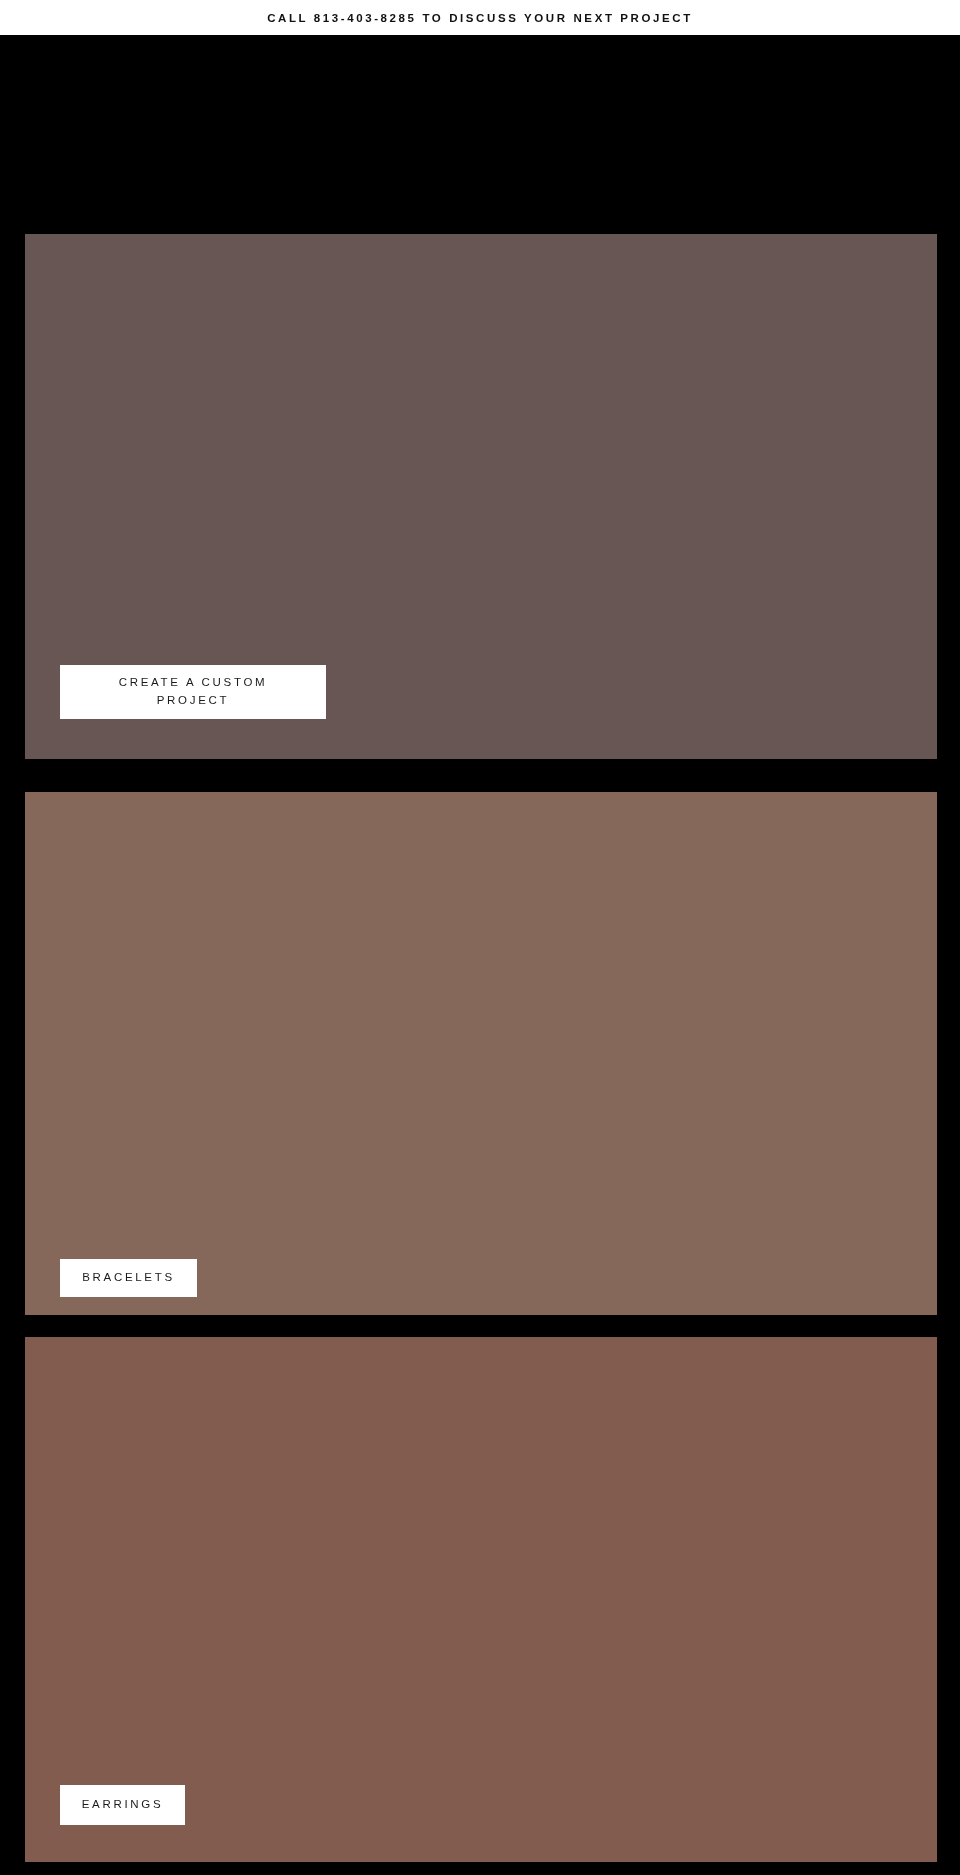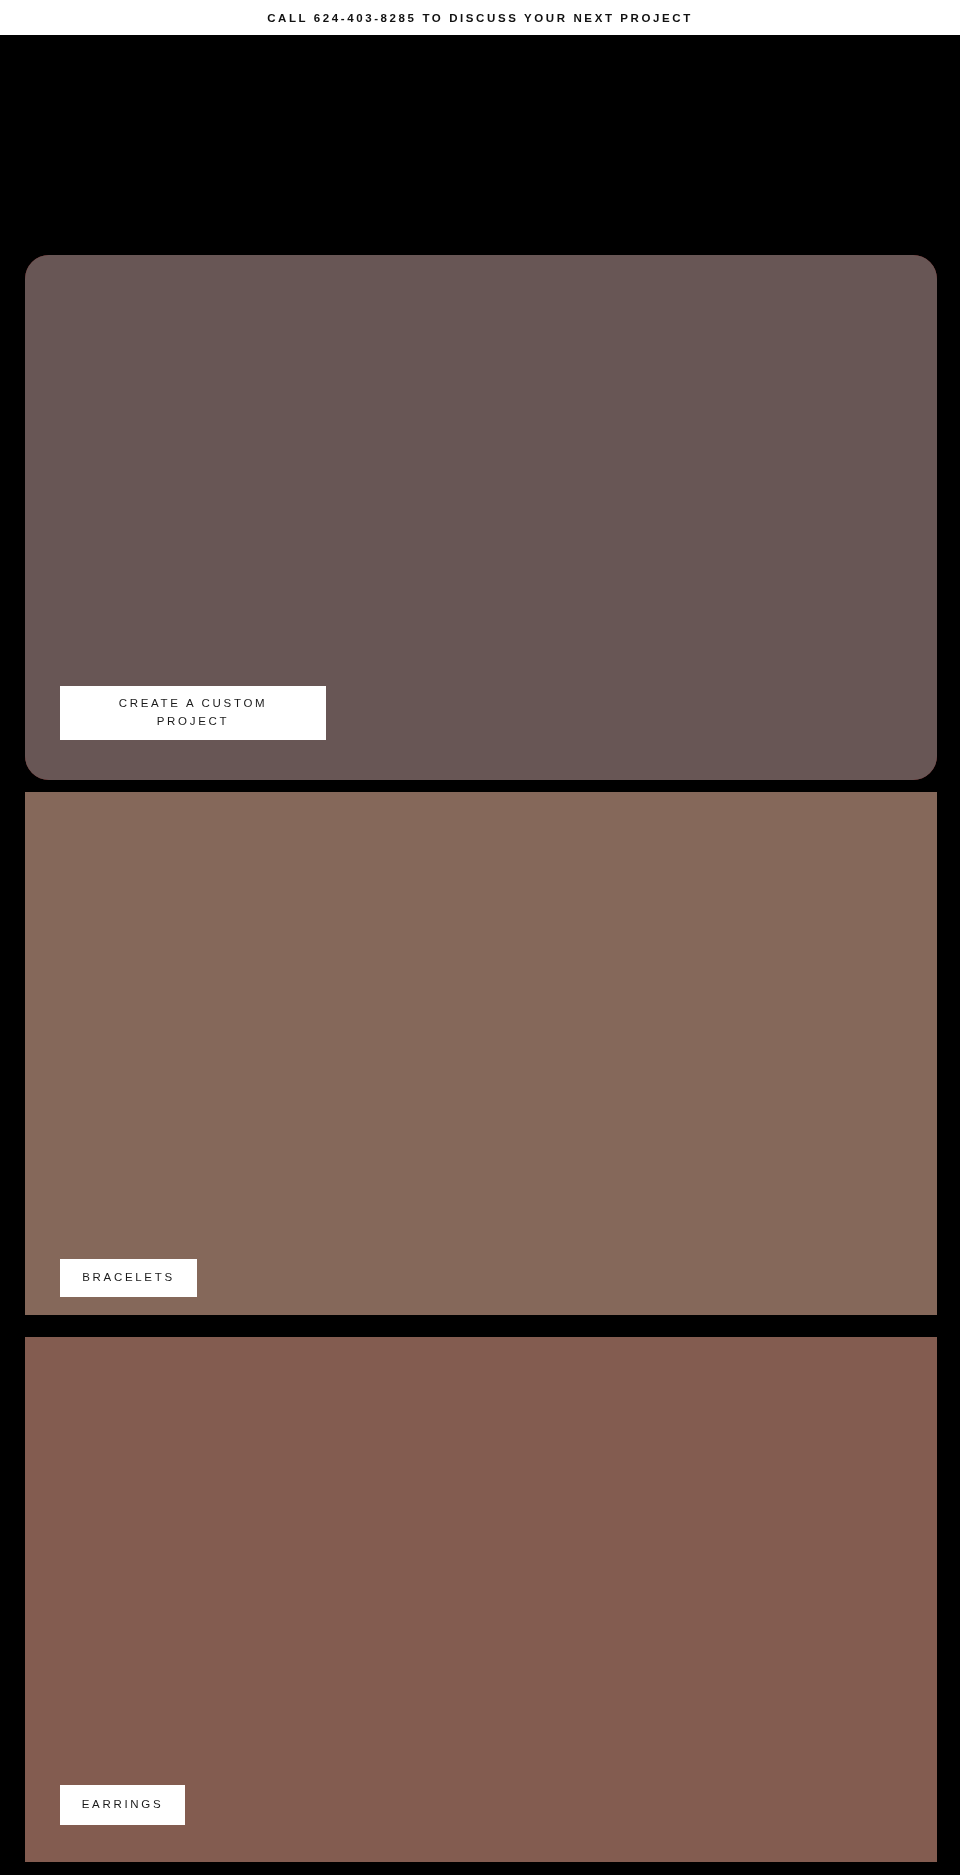--- a/index.html
+++ b/index.html
@@ -45,21 +45,21 @@
     background:#000000;
   }
 
   
   .category-card {
     position:absolute;
     left:25px;
     width:912px;
     overflow:hidden;
   }
-  .card-1 { top:255px;  height:525px; background:#7f1d1d;border-radius:24px; }
+  .card-1 { top:234px;  height:525px; background:#7f1d1d; }
   .card-2 { top:792px;  height:523px; background:#85685A; }
   .card-3 { top:1337px; height:525px; background:#1d4ed8; }
 
   .card-media {
     position:absolute;
     left:0; top:0;
     width:100%;
     height:100%;
   }
 
@@ -83,21 +83,21 @@
     white-space:pre-line;
   }
   .cta-1 { left:35px; top:431px; width:266px; height:54px; }
   .cta-2 { left:35px; top:447px; width:137px; height:38px;margin-top:20px; }
   .cta-3 { left:35px; top:448px; width:125px; height:40px; }
 </style>
 </head>
 <body style="background: rgb(0, 0, 0);">
 
 <div class="announcement-bar" style="background: rgb(255, 255, 255);">
-  <span class="announcement-text" style="color: rgb(17, 17, 17);">CALL 624-403-8285 TO DISCUSS YOUR NEXT PROJECT</span>
+  <span class="announcement-text" style="color: rgb(17, 17, 17);">CALL 813-403-8285 TO DISCUSS YOUR NEXT PROJECT</span>
 </div>
 
 <div class="hero-region" style="background: rgb(0, 0, 0);"></div>
 
 <div class="category-card card-1">
   <div class="card-media" style="background: rgb(104, 86, 85);"></div>
   <button class="card-cta cta-1">CREATE A CUSTOM
 PROJECT</button>
 </div>
 

